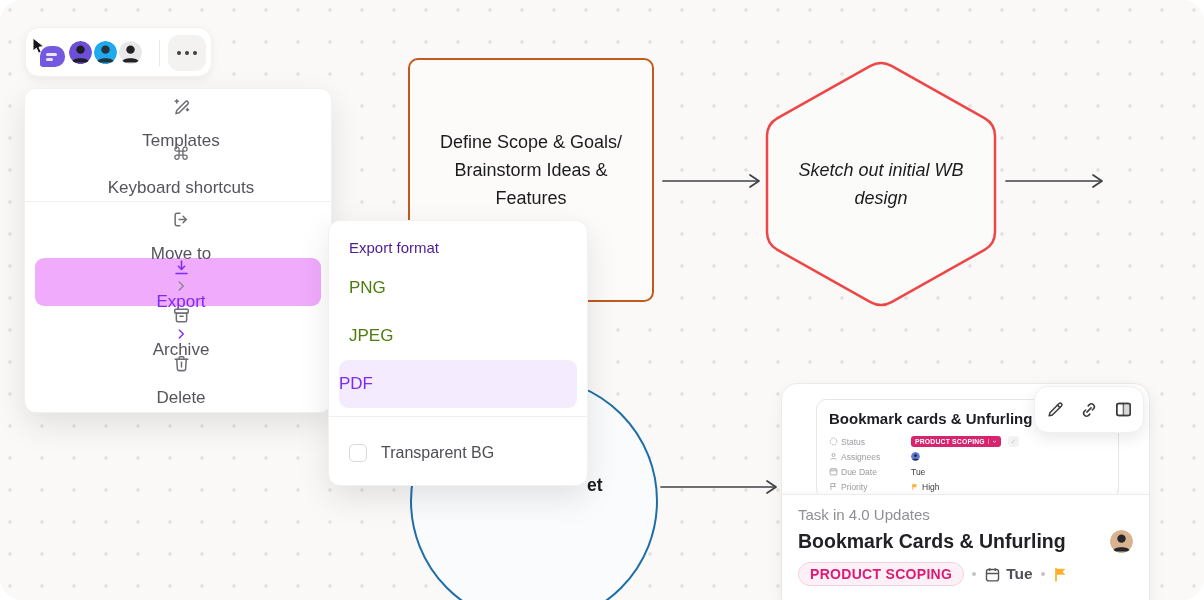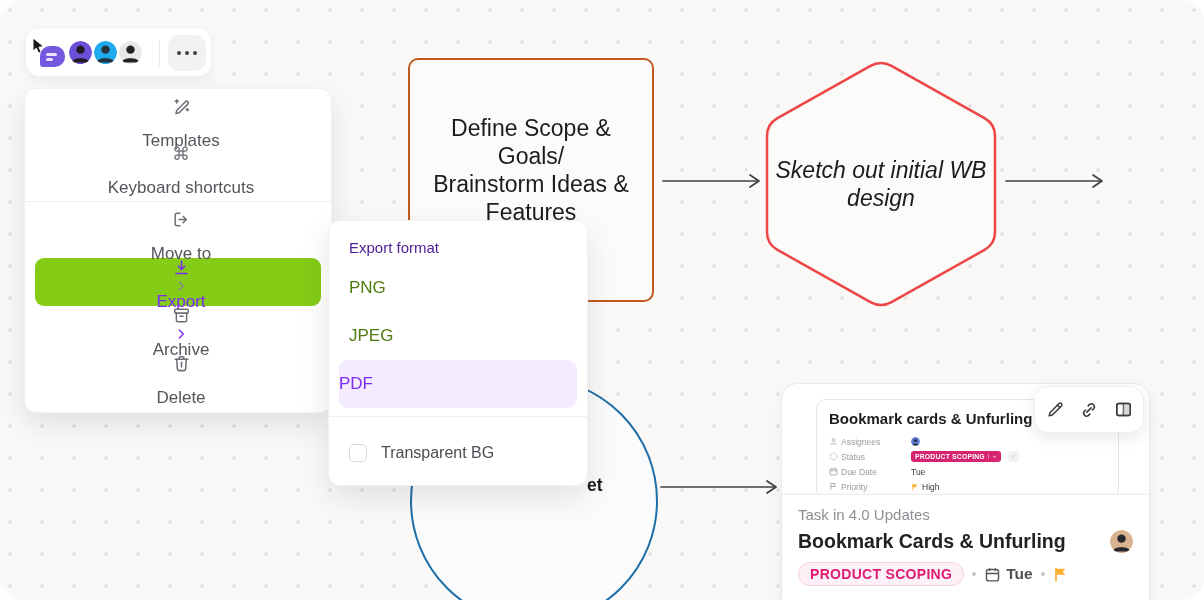--- a/index.html
+++ b/index.html
@@ -12,21 +12,21 @@
   }
   svg{ display:block; }
   
   .canvas-layer{ position:absolute; inset:0; z-index:1; }
   .shape-rect{
     position:absolute; left:408px; top:58px; width:246px; height:244px;
     border:2.5px solid #C05A1E; border-radius:10px; background:#FCFBF9;
     display:flex; align-items:center; justify-content:center; text-align:center;
     padding:0 14px 20px;
   }
-  .shape-label{ font-size:23px; line-height:28px; font-weight:500; color:#1C1C1F; }
+  .shape-label{ font-size:18px; line-height:28px; font-weight:500; color:#1C1C1F; }
   .hex-wrap{ position:absolute; left:765px; top:58px; width:232px; height:252px;font-style:italic; }
   .hex-label{ position:absolute; inset:0; display:flex; align-items:center; justify-content:center; text-align:center; }
   .shape-circle{
     position:absolute; left:410px; top:377px; width:248px; height:248px;
     border:2.5px solid #1E6FA8; border-radius:50%; background:#FAFBFC;
   }
   .circle-frag{ position:absolute; left:175px; top:96px; font-size:17.5px; font-weight:600; color:#1B1B1E; }
   
   .task-card{
     position:absolute; left:781px; top:383px; width:369px; height:230px; z-index:2;
@@ -107,21 +107,21 @@
   }
   .menu-item{
     height:48px; display:flex; align-items:center; gap:15px; padding:0 16px 0 22px;
     font-size:17px; color:#54545B; cursor:default;flex-direction:column;
   }
   .menu-item .micon{ width:20px; display:flex; align-items:center; justify-content:center; color:#6E6E76; }
   .menu-item .mlabel{ flex:1; }
   .menu-item .chev{ color:#87878D; display:flex; }
   .menu-item.active{
     margin:0 10px; padding:0 6px 0 12px; border-radius:9px;
-    background:#84cc16; color:#7C2BF5;
+    background:#f0abfc; color:#7C2BF5;
   }
   .menu-item.active .micon, .menu-item.active .chev{ color:#7C2BF5; }
   .menu-divider{ height:1px; background:#EFEFEF; margin:8px 0; }
   .cmd-glyph{ font-size:18px; line-height:1; }
   
   .submenu{
     position:absolute; left:328px; top:220px; width:260px; z-index:5;
     background:#fff; border:1px solid #F1F1F0; border-radius:12px;
     box-shadow:0 12px 32px rgba(0,0,0,0.10); padding:8px 0 4px;
   }
@@ -181,54 +181,54 @@
   </div>
 
   <div class="task-card">
 
     <div class="mini-card">
       <div class="mini-title">Bookmark cards &amp; Unfurling</div>
       <div class="mini-rows">
 
         <div class="mini-row">
           <span class="ficon">
-            <svg width="9" height="9" viewBox="0 0 24 24" fill="none" stroke="currentColor" stroke-width="2.2">
-                <circle cx="12" cy="8" r="4"></circle>
-                <path d="M4 21c1.5-5 14.5-5 16 0"></path>
-              </svg>
-          </span>
-          <span class="flabel">Assignees</span>
-          <span class="fvalue">
-            <span class="tiny-avatar">
-              <svg width="9" height="9" viewBox="0 0 24 24">
-                  <circle cx="12" cy="12" r="12" fill="#5B7BD6"></circle>
-                  <circle cx="12" cy="9" r="4" fill="#2A2A2E"></circle>
-                  <path d="M3 22c1.5-5.5 16.5-5.5 18 0z" fill="#2A2A2E"></path>
-                </svg>
-            </span>
-          </span>
-        </div>
-
-        <div class="mini-row">
-          <span class="ficon">
             <svg width="9" height="9" viewBox="0 0 24 24" fill="none" stroke="currentColor" stroke-width="2.4" stroke-dasharray="4 3">
                 <circle cx="12" cy="12" r="9"></circle>
               </svg>
           </span>
           <span class="flabel">Status</span>
           <span class="fvalue">
             <span class="status-badge">
               <span>PRODUCT SCOPING</span>
               <span class="caret">
                 <svg width="5" height="5" viewBox="0 0 24 24" fill="none" stroke="#fff" stroke-width="4">
                     <path d="M5 9l7 7 7-7"></path>
                   </svg>
               </span>
             </span>
             <span class="mini-check">✓</span>
+          </span>
+        </div>
+
+        <div class="mini-row">
+          <span class="ficon">
+            <svg width="9" height="9" viewBox="0 0 24 24" fill="none" stroke="currentColor" stroke-width="2.2">
+                <circle cx="12" cy="8" r="4"></circle>
+                <path d="M4 21c1.5-5 14.5-5 16 0"></path>
+              </svg>
+          </span>
+          <span class="flabel">Assignees</span>
+          <span class="fvalue">
+            <span class="tiny-avatar">
+              <svg width="9" height="9" viewBox="0 0 24 24">
+                  <circle cx="12" cy="12" r="12" fill="#5B7BD6"></circle>
+                  <circle cx="12" cy="9" r="4" fill="#2A2A2E"></circle>
+                  <path d="M3 22c1.5-5.5 16.5-5.5 18 0z" fill="#2A2A2E"></path>
+                </svg>
+            </span>
           </span>
         </div>
 
         <div class="mini-row">
           <span class="ficon">
             <svg width="9" height="9" viewBox="0 0 24 24" fill="none" stroke="currentColor" stroke-width="2.2">
                 <rect x="3" y="5" width="18" height="16" rx="2"></rect>
                 <path d="M8 3v4M16 3v4M3 10h18"></path>
               </svg>
           </span>

